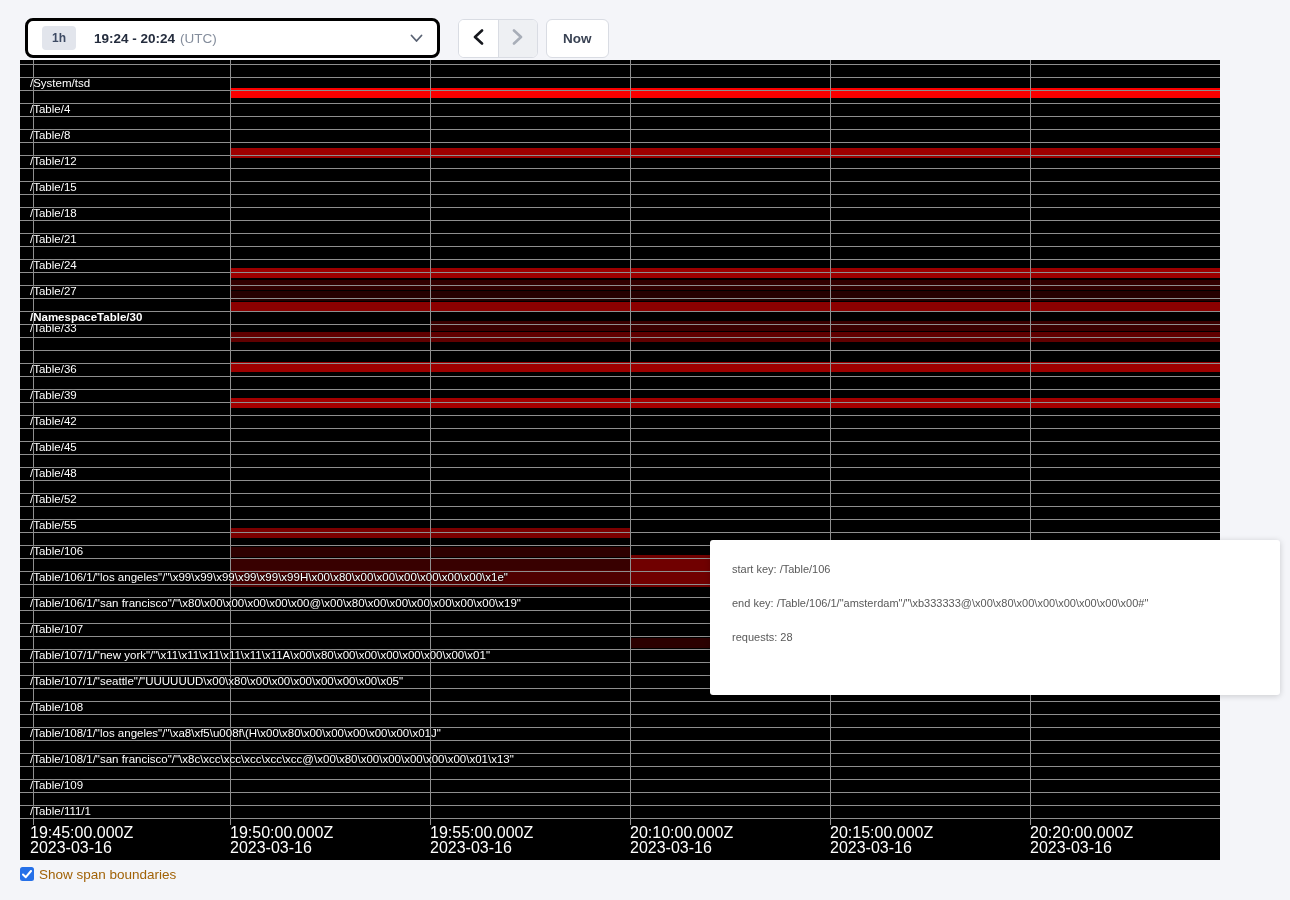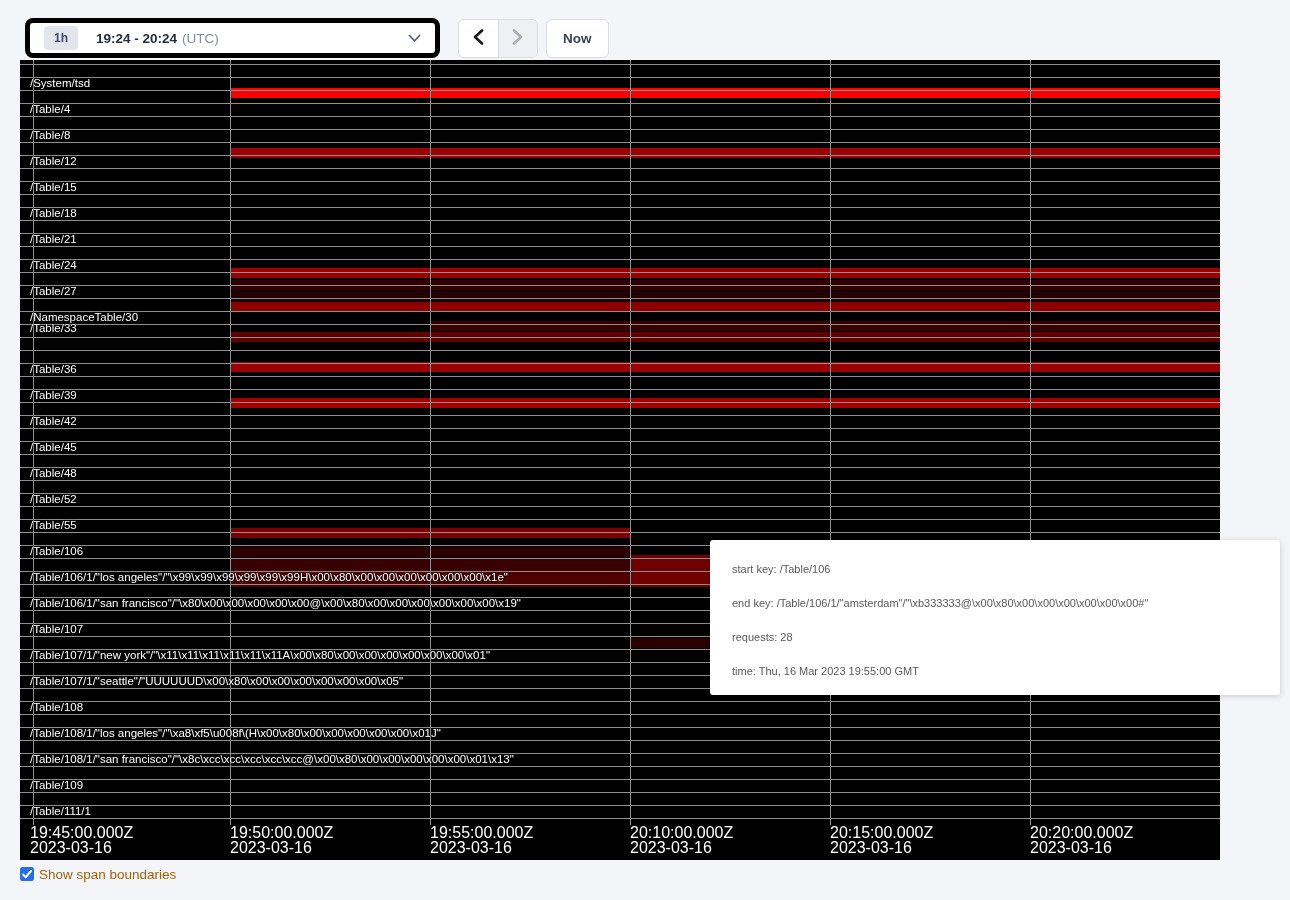--- a/index.html
+++ b/index.html
@@ -9,21 +9,21 @@
     font-family:"Liberation Sans", sans-serif;
     position:relative;
     overflow:hidden;
   }
   #stage { position:absolute; left:0; top:0; width:1290px; height:900px; }
 
   
   .toolbar { position:absolute; left:0; top:0; width:1290px; height:60px; }
   .time-select {
     position:absolute; left:25px; top:18px; width:415px; height:40px;
-    background:#ffffff; border:5px solid #000000; border-radius:8px;
+    background:#ffffff; border:3px solid #000000; border-radius:8px;
     display:flex; align-items:center; padding:0 14px; cursor:pointer;
   }
   .range-badge {
     background:#e2e5ec; color:#3d4a63; font-weight:bold; font-size:12px;
     border-radius:4px; padding:5px 10px; margin-right:18px;
   }
   .range-text { font-size:13.5px; font-weight:bold; color:#242c3d; }
   .range-zone { font-size:13.5px; color:#848d9c; margin-left:5px; }
   .select-caret { margin-left:auto; display:flex; align-items:center; }
 
@@ -199,21 +199,21 @@
       <div class="vline" style="left: 1010px;"></div>
       <div class="span-label" style="top: 17px;">/System/tsd</div>
       <div class="span-label" style="top: 43px;">/Table/4</div>
       <div class="span-label" style="top: 69px;">/Table/8</div>
       <div class="span-label" style="top: 95px;">/Table/12</div>
       <div class="span-label" style="top: 121px;">/Table/15</div>
       <div class="span-label" style="top: 147px;">/Table/18</div>
       <div class="span-label" style="top: 173px;">/Table/21</div>
       <div class="span-label" style="top: 199px;">/Table/24</div>
       <div class="span-label" style="top: 225px;">/Table/27</div>
-      <div class="span-label" style="top: 251px;">/NamespaceTable/30</div>
+      <div class="span-label" style="top: 251px; font-weight: bold;">/NamespaceTable/30</div>
       <div class="span-label" style="top: 262px;">/Table/33</div>
       <div class="span-label" style="top: 303px;">/Table/36</div>
       <div class="span-label" style="top: 329px;">/Table/39</div>
       <div class="span-label" style="top: 355px;">/Table/42</div>
       <div class="span-label" style="top: 381px;">/Table/45</div>
       <div class="span-label" style="top: 407px;">/Table/48</div>
       <div class="span-label" style="top: 433px;">/Table/52</div>
       <div class="span-label" style="top: 459px;">/Table/55</div>
       <div class="span-label" style="top: 485px;">/Table/106</div>
       <div class="span-label" style="top: 511px;">/Table/106/1/"los angeles"/"\x99\x99\x99\x99\x99\x99H\x00\x80\x00\x00\x00\x00\x00\x00\x1e"</div>
@@ -249,21 +249,20 @@
       <div class="x-label" style="left: 1010px;">
         <div>20:20:00.000Z</div>
         <div>2023-03-16</div>
       </div>
     </div>
 
   <div class="tooltip">
     <p>start key: /Table/106</p>
     <p>end key: /Table/106/1/"amsterdam"/"\xb333333@\x00\x80\x00\x00\x00\x00\x00\x00#"</p>
     <p>requests: 28</p>
-    <p>time: Thu, 16 Mar 2023 19:55:00 GMT</p>
   </div>
 
   <div class="footer">
     <span class="checkbox">
       <span>
         <svg width="10" height="9" viewBox="0 0 10 9">
             <polyline points="1,4.5 3.8,7.2 9,1" fill="none" stroke="#ffffff" stroke-width="2" stroke-linecap="round" stroke-linejoin="round"></polyline>
           </svg>
       </span>
     </span>

